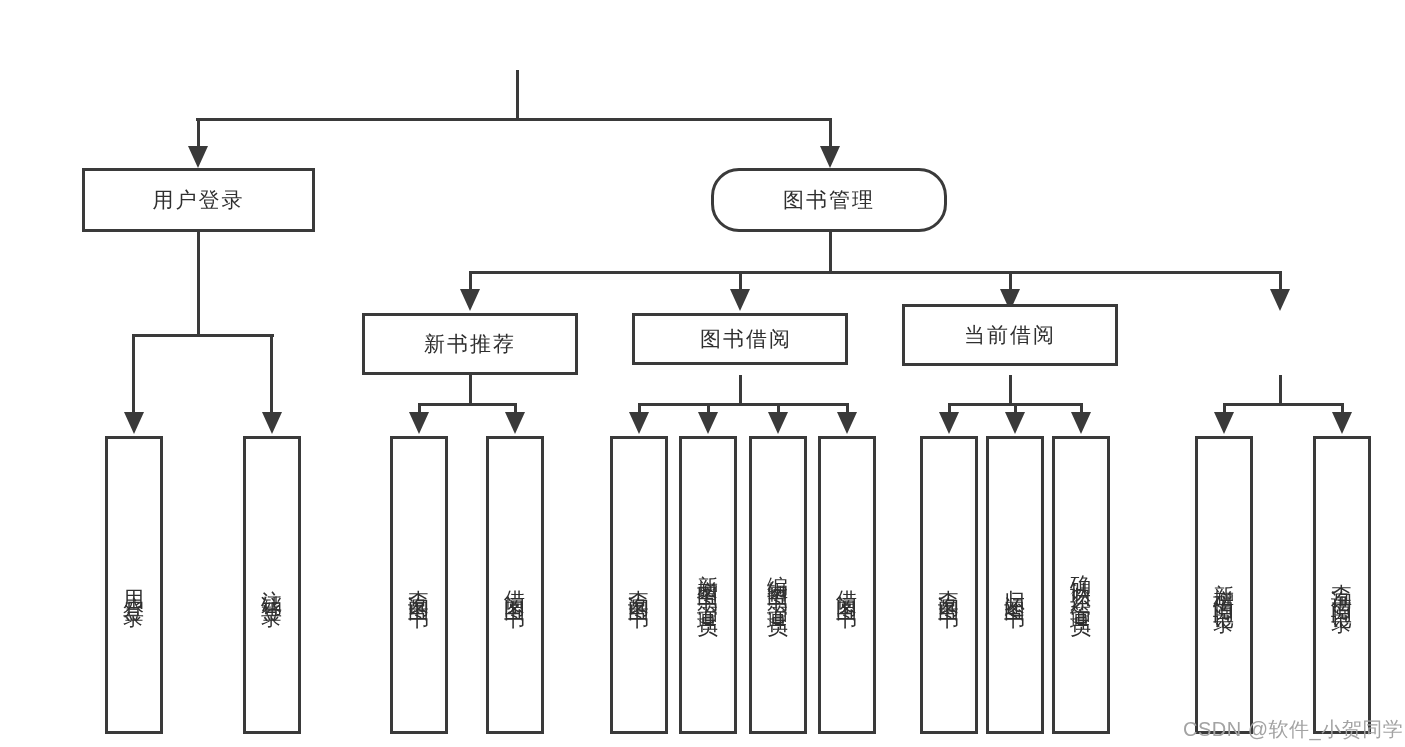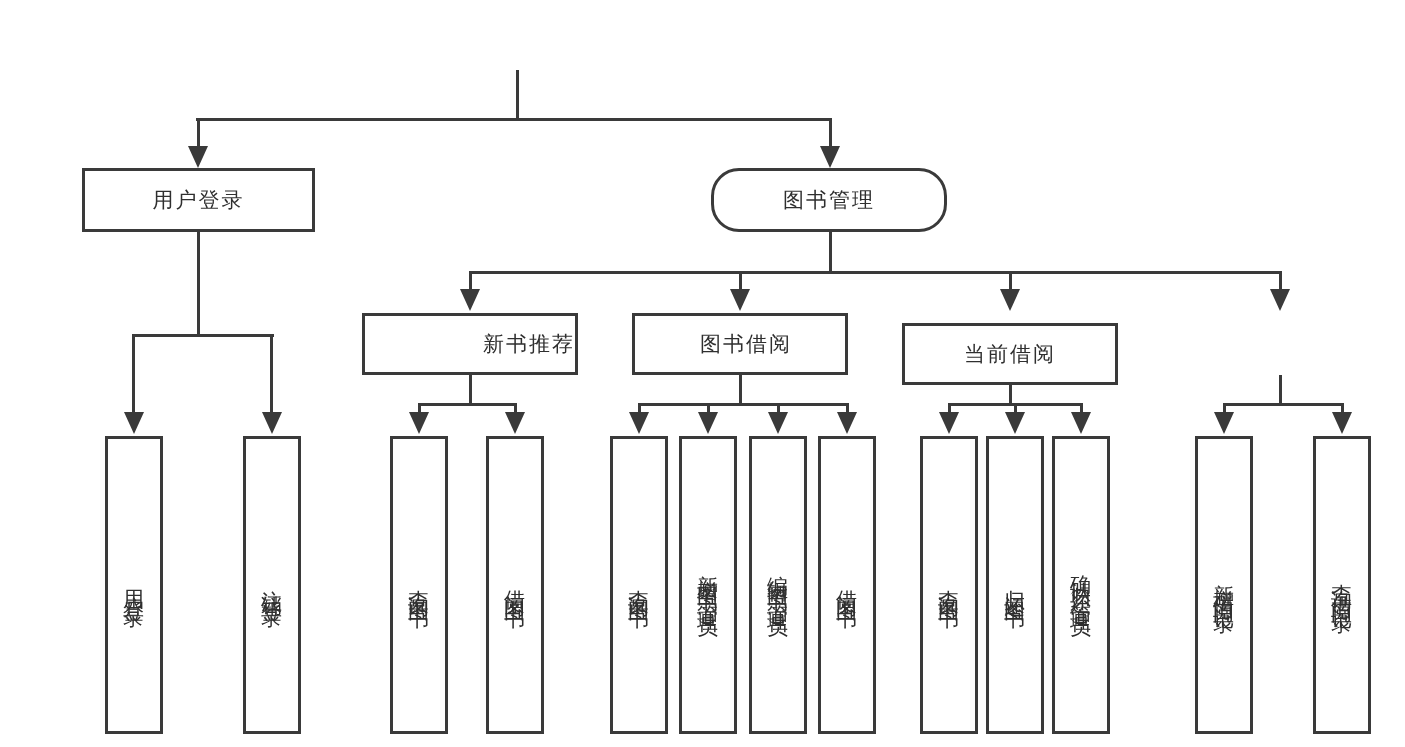--- a/index.html
+++ b/index.html
@@ -95,29 +95,29 @@
 
 
   <div class="node" style="left:82px;top:168px;width:233px;height:64px;">
     <span class="lbl">用户登录</span>
   </div>
 
   <div class="node" style="left:711px;top:168px;width:236px;height:64px;border-radius:28px;">
     <span class="lbl">图书管理</span>
   </div>
 
-  <div class="node" style="left:362px;top:313px;width:216px;height:62px;justify-content:flex-end;">
+  <div class="node" style="left:362px;top:313px;width:216px;height:62px;">
     <span class="lbl">新书推荐</span>
   </div>
 
-  <div class="node" style="left:632px;top:313px;width:216px;height:62px;padding-left:12px;">
+  <div class="node" style="left:632px;top:313px;width:216px;height:52px;padding-left:12px;">
     <span class="lbl">图书借阅</span>
   </div>
 
-  <div class="node" style="left:902px;top:323px;width:216px;height:62px;">
+  <div class="node" style="left:902px;top:304px;width:216px;height:62px;">
     <span class="lbl">当前借阅</span>
   </div>
 
 
   <div class="node leaf" style="left:105px;">
     <span class="lbl">用户登录</span>
   </div>
   <div class="node leaf" style="left:243px;">
     <span class="lbl">注销登录</span>
   </div>
@@ -152,14 +152,15 @@
     <span class="lbl">确认归还（管理员）</span>
   </div>
 
   <div class="node leaf" style="left:1195px;">
     <span class="lbl">新增借阅记录</span>
   </div>
   <div class="node leaf" style="left:1313px;">
     <span class="lbl">查询借阅记录</span>
   </div>
 
+  <div class="watermark">CSDN @软件_小贺同学</div>
 
 </div>
 
 </body></html>

